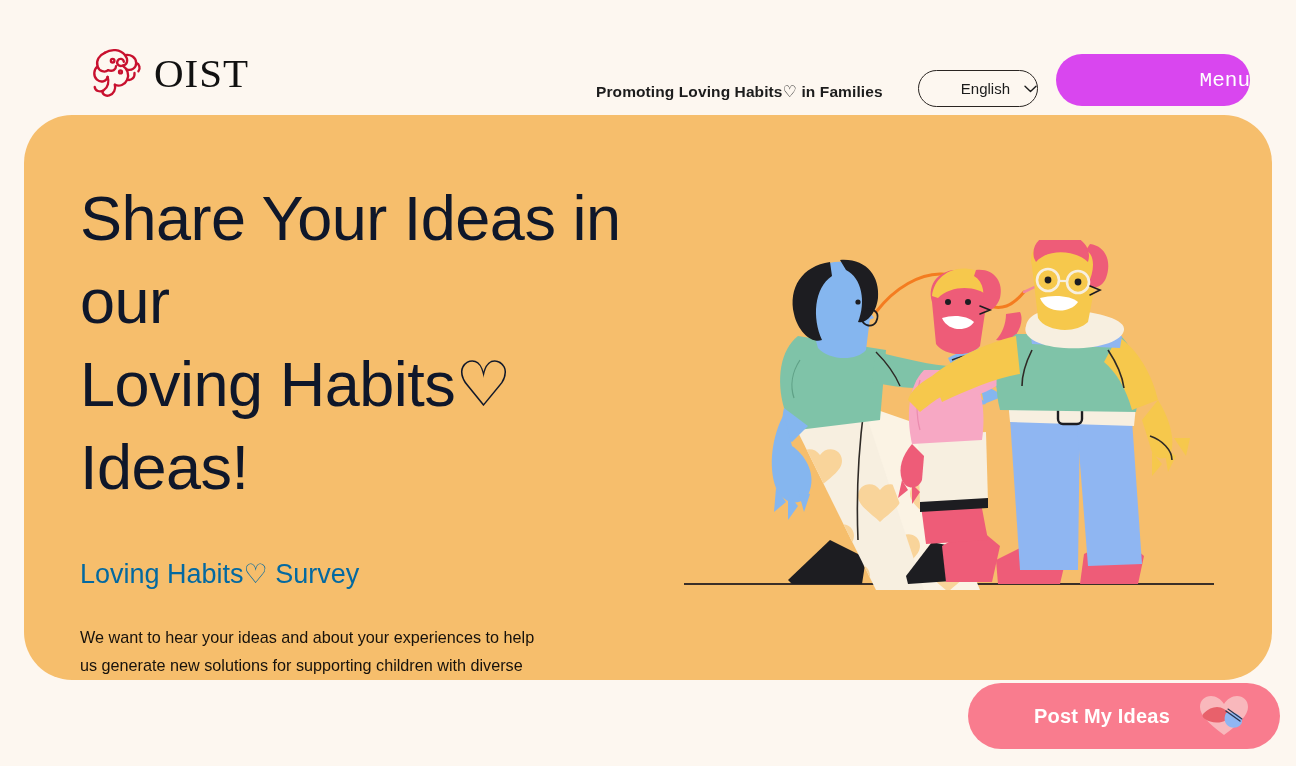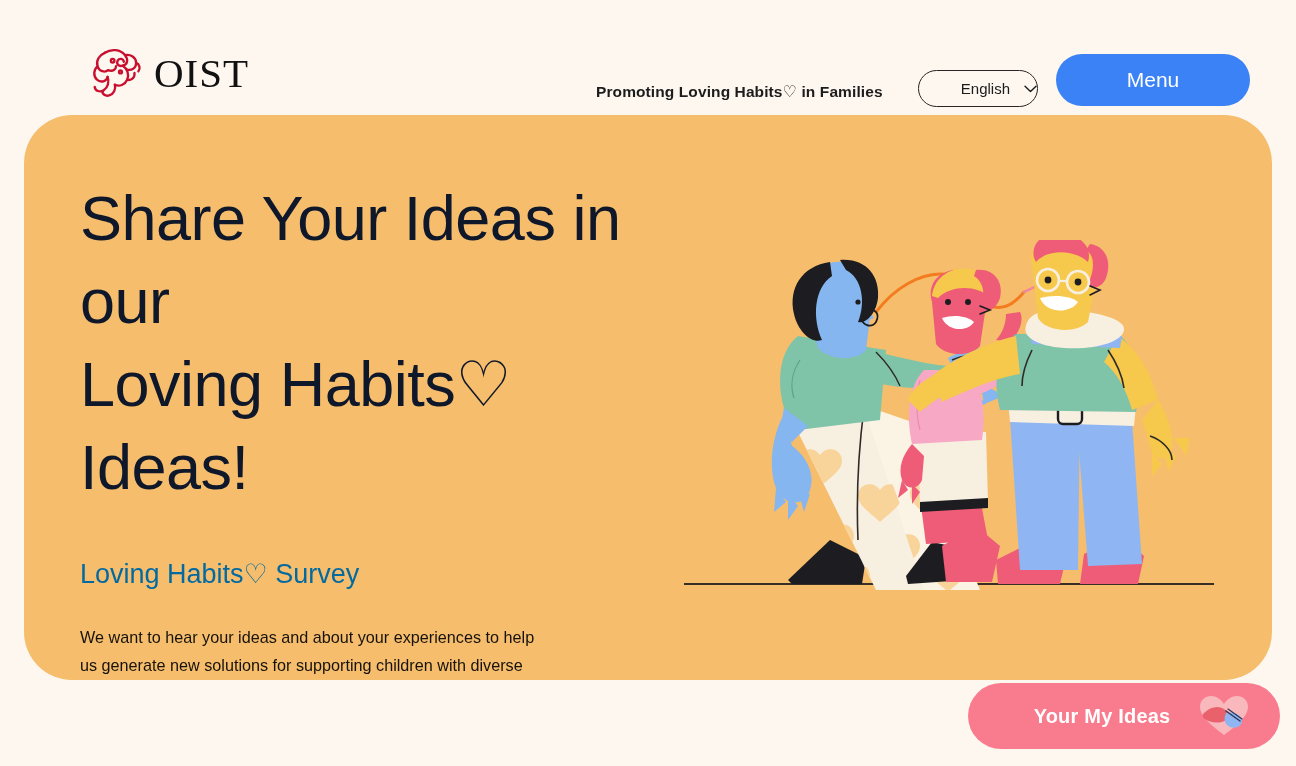--- a/index.html
+++ b/index.html
@@ -72,27 +72,28 @@
   }
   #language-select .lang-label { font-size: 15px; color: #1c1c1c; }
   .chevron { width: 13px; height: 8px; display: block; }
 
   #menu-button {
     position: absolute;
     left: 1056px;
     top: 42px;
     width: 194px;
     height: 52px;
-    background: #3b82f6;
+    background: #d946ef;
     border: none;
     border-radius: 26px;
     color: #fff;
-    font-family: Liberation Sans, sans-serif;
+    font-family: Liberation Mono, monospace;
     font-size: 21px;
     cursor: pointer;
+    text-align: right;
   }
 
   
   #hero-card {
     position: absolute;
     left: 24px;
     top: 115px;
     width: 1248px;
     height: 565px;
     background: #F6BE6C;
@@ -326,21 +327,21 @@
       <path d="M379 41 L387 41" stroke="#F7EFE0" stroke-width="2.2"></path>
       <circle cx="368" cy="40" r="3.4" fill="#1d1d21"></circle>
       <circle cx="398" cy="42" r="3.4" fill="#1d1d21"></circle>
       <path d="M360 58 C374 54, 392 56, 398 62 C390 74, 366 74, 360 58 Z" fill="#FFFFFF"></path>
       <path d="M410 46 l10 4 l-10 5" fill="none" stroke="#1d1d21" stroke-width="1.6" stroke-linecap="round"></path>
     </g>
   </svg>
 </section>
 
 <button id="post-ideas-button">
-  <span id="post-ideas-label">Your My Ideas</span>
+  <span id="post-ideas-label">Post My Ideas</span>
   <svg id="post-ideas-icon" viewBox="0 0 56 46">
     <path d="M28 42 C12 30, 4 22, 4 14 C4 7, 9 3, 15 3 C20 3, 25 6, 28 11 C31 6, 36 3, 41 3 C47 3, 52 7, 52 14 C52 22, 44 30, 28 42 Z" fill="#F9B8BC"></path>
     <path d="M8 20 C14 14, 22 12, 28 16 C33 19, 34 24, 30 27 C24 31, 14 30, 9 26 C6 24, 6 22, 8 20 Z" fill="#E8616B"></path>
     <path d="M30 20 C38 18, 46 22, 46 28 C46 33, 40 36, 34 34 C29 32, 27 26, 30 20 Z" fill="#8FB6F2"></path>
     <path d="M30 18 L44 28" stroke="#2a3550" stroke-width="1.4" stroke-linecap="round"></path>
     <path d="M32 16 L46 26" stroke="#2a3550" stroke-width="1.1" stroke-linecap="round"></path>
   </svg>
 </button>
 
 </body></html>

